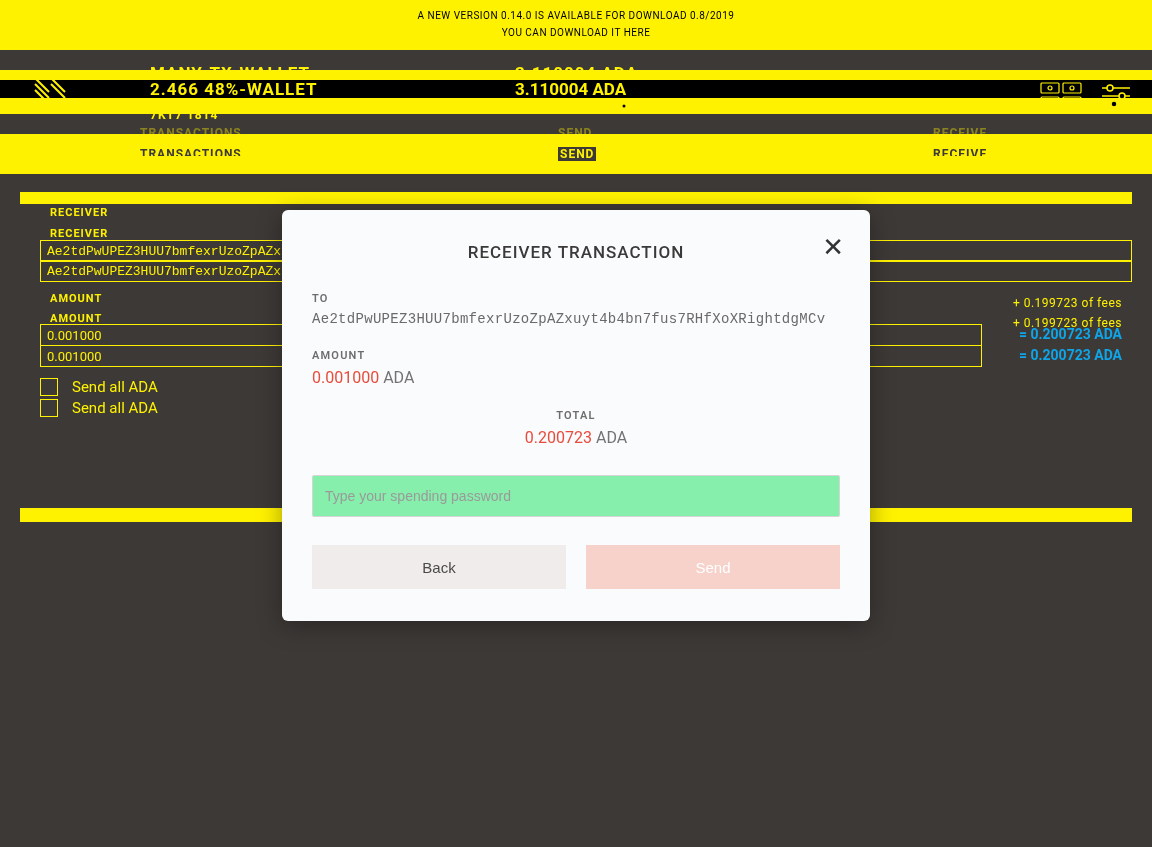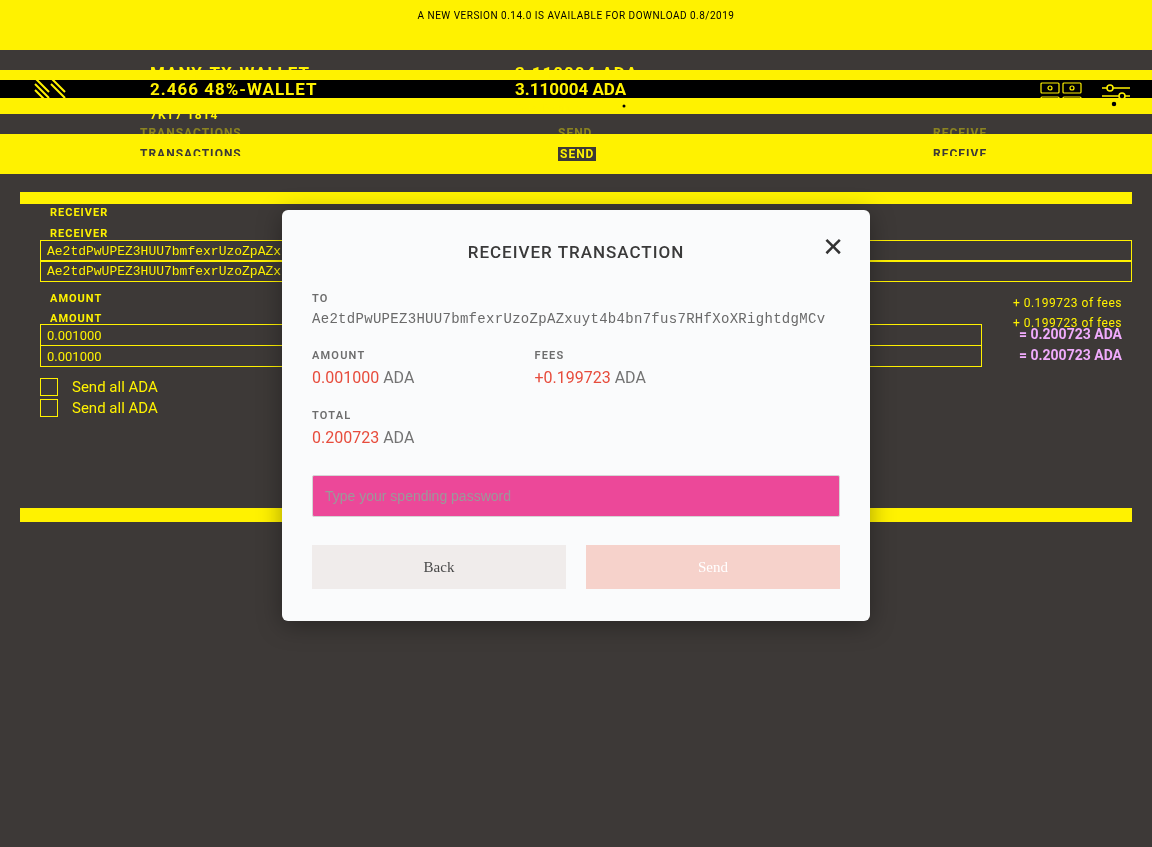--- a/index.html
+++ b/index.html
@@ -115,21 +115,21 @@
     align-items:center;
     justify-content:space-between;
     overflow:hidden;
     white-space:nowrap;
   }
   .fees-label {
     font-size:12px; color:#fff200; letter-spacing:0.5px;
     position:absolute; right:8px;
   }
   .eq-label {
-    font-size:14px; font-weight:700; color:#f0abfc;
+    font-size:14px; font-weight:700; color:#0ea5e9;
     position:absolute; right:8px;
   }
   .checkbox-row {
     position:absolute; left:20px;
     display:flex; align-items:center; gap:14px;
   }
   .checkbox-box {
     width:18px;height:18px;border:1px solid #fff200;
   }
   .send-all-label { font-size:15px; color:#fff200; }
@@ -192,57 +192,57 @@
   .modal .amount-value {
     font-size:16px;
     margin-top:4px;
   }
   .modal .amount-value .num { color:#e74c3c; }
   .modal .amount-value .unit { color:#737373; margin-left:4px;}
   .modal .pw-input {
     width:100%;
     height:42px;
     border:1px solid #d5d5d5;
-    background:#ec4899;
+    background:#86efac;
     padding:0 12px;
     font-size:14px;
     border-radius:2px;
     color:#333;
     margin-top:6px;
     margin-bottom: 28px;
   }
   .modal .pw-input::placeholder { color:#9a9a9a; }
   .modal .btn-row {
     display:flex;
     gap:20px;
   }
   .modal .btn {
     flex:1;
     height:44px;
     border:none;
     font-size:15px;
     cursor:pointer;
     border-radius:0;
-    font-family:Liberation Serif, serif;
   }
   .modal .btn-back {
     background:#f0eceb;
     color:#4a4a4a;
   }
   .modal .btn-send {
     background:#f6d2cb;
     color:#fff;
   }
   svg { display:block; }
 </style>
 </head>
 <body>
 
 <div class="top-banner">
   <div>A NEW VERSION 0.14.0 IS AVAILABLE FOR DOWNLOAD 0.8/2019</div>
+  <div style="margin-top:6px;">YOU CAN DOWNLOAD IT HERE</div>
 </div>
 
 <div class="glitch-yellow-strip"></div>
 
 <div class="header-band" style="top:50px; height:20px; background:transparent;">
 </div>
 
 <div class="ghost-row" style="top:63px;">
   <span style="position:absolute;left:150px;color:#fff200;">MANY-TX-WALLET</span>
   <span style="position:absolute;left:515px;color:#fff200;">3.110004 ADA</span>
@@ -362,29 +362,23 @@
   <div class="section-label">TO</div>
   <div class="to-address">Ae2tdPwUPEZ3HUU7bmfexrUzoZpAZxuyt4b4bn7fus7RHfXoXRightdgMCv</div>
 
   <div class="amount-row">
     <div>
       <div class="section-label">AMOUNT</div>
       <div class="amount-value">
         <span class="num">0.001000</span><span class="unit">ADA</span>
       </div>
     </div>
-    <div>
-      <div class="section-label">FEES</div>
-      <div class="amount-value">
-        <span class="num">+0.199723</span><span class="unit">ADA</span>
-      </div>
-    </div>
-  </div>
-
-  <div style="margin-bottom:22px;">
+  </div>
+
+  <div style="margin-bottom:22px;text-align:center;">
     <div class="section-label">TOTAL</div>
     <div class="amount-value">
       <span class="num">0.200723</span><span class="unit">ADA</span>
     </div>
   </div>
 
   <input type="password" class="pw-input" placeholder="Type your spending password" style="">
 
   <div class="btn-row">
     <button class="btn btn-back">Back</button>

